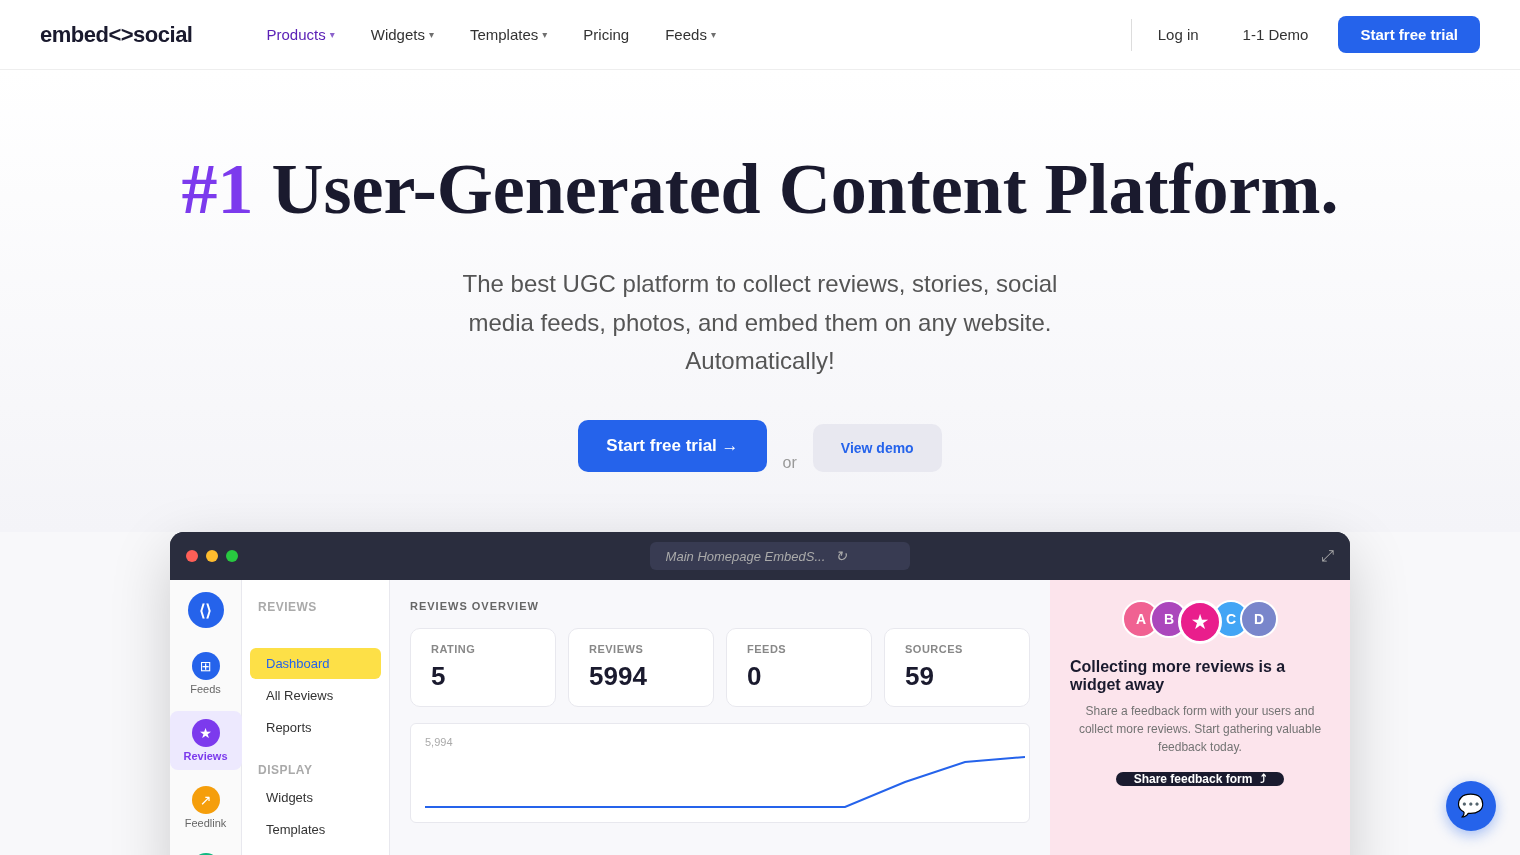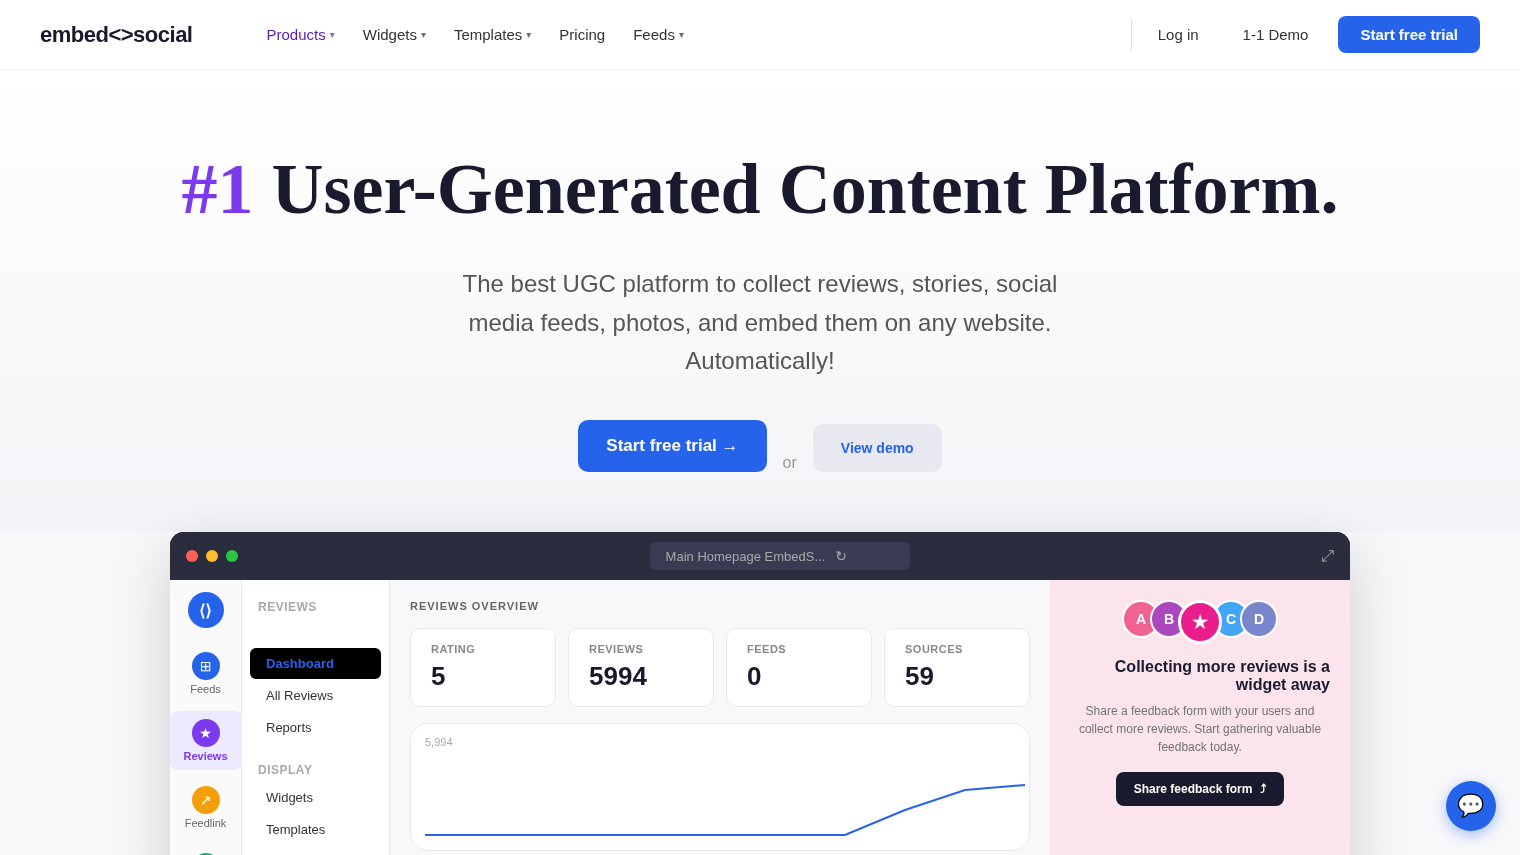--- a/index.html
+++ b/index.html
@@ -8,21 +8,21 @@
     
     nav {
       background: #fff;
       display: flex;
       align-items: center;
       padding: 0 40px;
       height: 70px;
       border-bottom: 1px solid #eee;
       position: sticky; top: 0; z-index: 100;
     }
-    .nav-links { display: flex; align-items: center; gap: 0; flex: 1; }
+    .nav-links { display: flex; align-items: center; gap: 8px; flex: 1; }
     .nav-link {
       padding: 8px 14px;
       font-size: 15px;
       color: #333;
       cursor: pointer;
       border-radius: 6px;
       display: flex; align-items: center; gap: 4px;
       font-weight: 500;
       transition: background 0.15s;
     }
@@ -106,20 +106,21 @@
       justify-content: center;
     }
     .url-bar {
       background: #383b52;
       border-radius: 6px;
       padding: 6px 16px;
       color: #aaa;
       font-size: 13px;
       display: flex; align-items: center; gap: 10px;
       min-width: 260px;
+      font-style: italic;
     }
     .url-refresh { color: #aaa; cursor: pointer; font-size: 14px; }
     .browser-expand { color: #aaa; font-size: 16px; cursor: pointer; }
 
     
     .app-content {
       display: flex;
       background: #f0f0f5;
       height: 310px;
     }
@@ -157,21 +158,21 @@
     .sidebar-menu { flex: 1; padding: 8px 0; }
     .sidebar-section-header { padding: 12px 16px 4px; font-size: 12px; font-weight: 700; color: #aaa; text-transform: uppercase; letter-spacing: 0.5px; }
     .sidebar-item {
       padding: 8px 16px;
       font-size: 13px;
       color: #333;
       cursor: pointer;
       border-radius: 6px;
       margin: 1px 8px;
     }
-    .sidebar-item.active { color: #2563eb; font-weight: 700; background: #000000; margin-top: 30px; }
+    .sidebar-item.active { color: #2563eb; font-weight: 400; background: #fde047; margin-top: 30px; }
 
     
     .main-area {
       flex: 1;
       background: #f8f8fb;
       padding: 20px;
       overflow: hidden;
     }
     .section-title { font-size: 11px; font-weight: 800; color: #666; letter-spacing: 1px; text-transform: uppercase; margin-bottom: 16px; }
 
@@ -181,24 +182,24 @@
       border-radius: 10px;
       padding: 14px 20px;
       flex: 1;
       border: 1px solid #e8e8ee;
     }
     .stat-label { font-size: 11px; color: #888; font-weight: 600; text-transform: uppercase; letter-spacing: 0.5px; margin-bottom: 6px; }
     .stat-value { font-size: 26px; font-weight: 800; color: #1a1a2e; }
 
     .chart-area {
       background: #fff;
-      border-radius: 18px;
+      border-radius: 6px;
       border: 1px solid #e8e8ee;
       padding: 14px;
-      height: 128px;
+      height: 100px;
       position: relative;
       overflow: hidden;
     }
     .chart-label { font-size: 11px; color: #aaa; position: absolute; top: 12px; left: 14px; }
     .chart-line {
       position: absolute;
       bottom: 10px;
       left: 14px;
       right: 14px;
       height: 60px;
@@ -228,28 +229,28 @@
       font-size: 14px;
       color: #fff;
       font-weight: 700;
     }
     .avatar:first-child { margin-left: 0; }
     .avatar.a1 { background: #f06292; }
     .avatar.a2 { background: #ab47bc; }
     .avatar.a3 { background: #ef5350; width: 44px; height: 44px; border: 3px solid #fff; z-index: 5; }
     .avatar.a4 { background: #42a5f5; }
     .avatar.a5 { background: #7986cb; }
-    .side-panel-title { font-size: 16px; font-weight: 800; color: #1a1a2e; text-align: right; margin-bottom: 8px; }
+    .side-panel-title { font-size: 16px; font-weight: 800; color: #1a1a2e; text-align: left; margin-bottom: 8px; }
     .side-panel-text { font-size: 12px; color: #737373; text-align: center; line-height: 1.5; margin-bottom: 16px; }
     .btn-share {
       background: #1a1a2e;
       color: #fff;
       border: none;
       border-radius: 8px;
-      padding: 10px 18px;
+      padding: 0 18px;
       font-size: 12px;
       font-weight: 600;
       cursor: pointer;
       display: flex; align-items: center; gap: 8px;
     }
 
     
     .chat-bubble {
       position: fixed;
       bottom: 24px;

